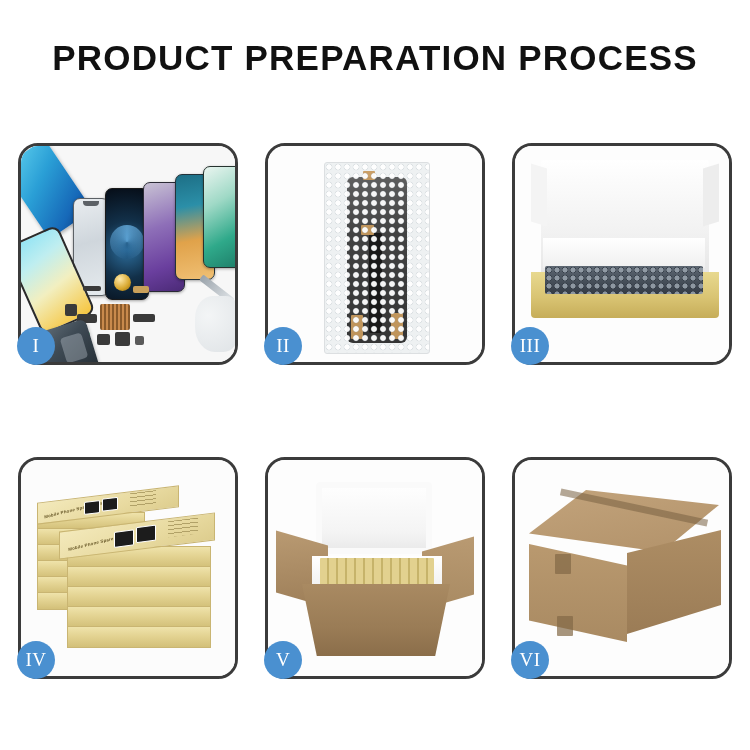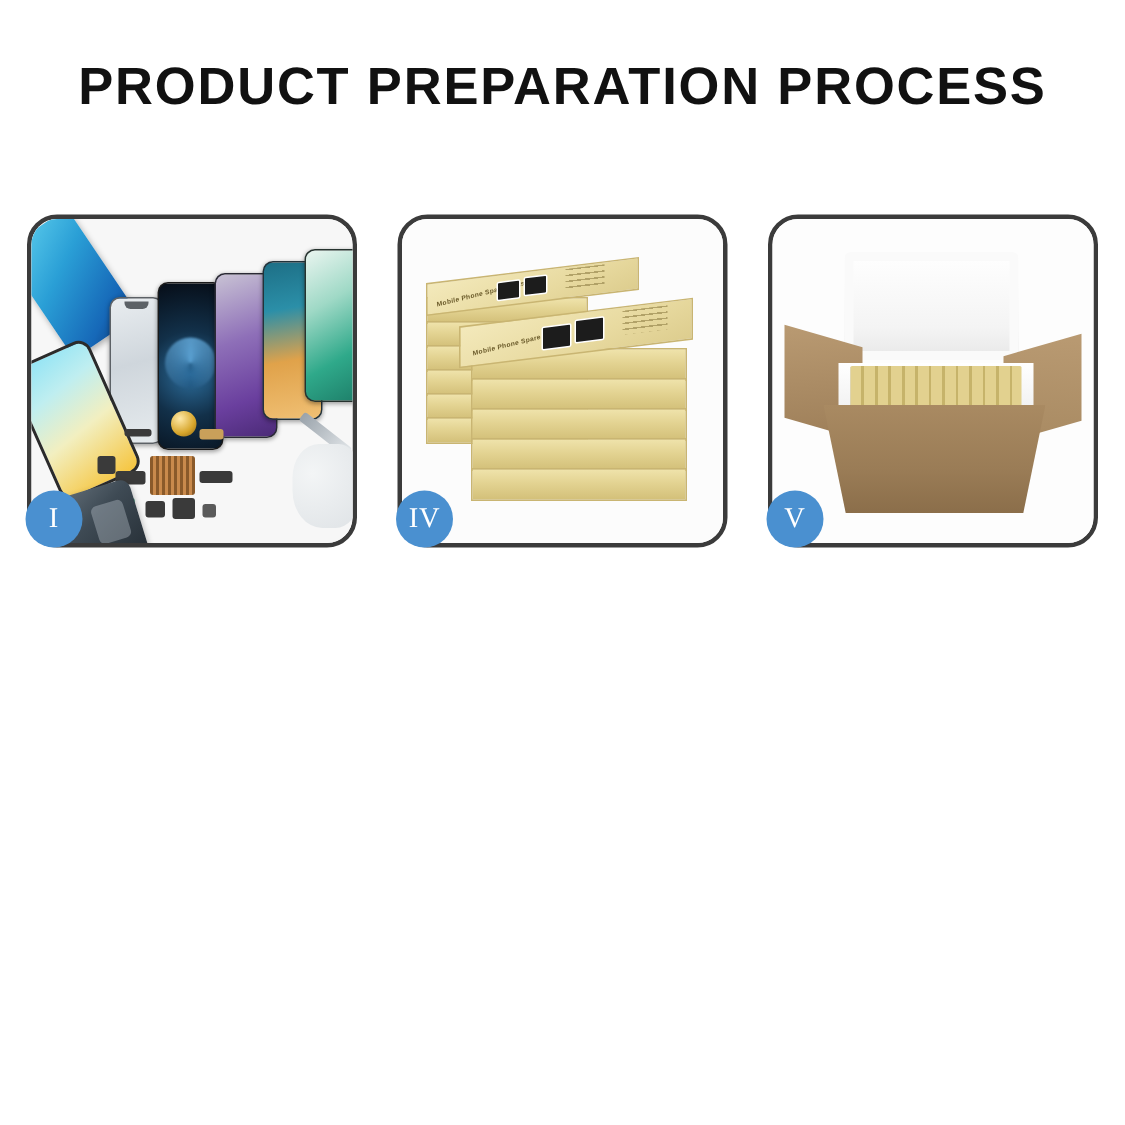--- a/index.html
+++ b/index.html
@@ -384,21 +384,44 @@
         <div class="part pt8"></div>
         <div class="part pt9"></div>
         <div class="part pt10"></div>
         <div class="sc-chassis"></div>
         <div class="tweezer"></div>
         <div class="hand"></div>
       </div>
       <div class="badge">I</div>
     </div>
 
-
+    <div class="panel">
+      <div class="photo p2">
+        <div class="bubblepack">
+          <div class="inner-part"></div>
+          <div class="flexstrip"></div>
+          <div class="tape tp1"></div>
+          <div class="tape tp2"></div>
+          <div class="tape tp3"></div>
+          <div class="tape tp4"></div>
+          <div class="bubbletex"></div>
+        </div>
+      </div>
+      <div class="badge">II</div>
+    </div>
+
+    <div class="panel">
+      <div class="photo p3">
+        <div class="box3-lid"></div>
+        <div class="box3-foam"></div>
+        <div class="box3-body"></div>
+        <div class="box3-inner"></div>
+      </div>
+      <div class="badge">III</div>
+    </div>
 
     <div class="panel">
       <div class="photo p4">
 
         <div class="kbox" style="left:16px; top:52px; width:106px; height:16px;"></div>
         <div class="kbox" style="left:16px; top:68px; width:106px; height:16px;"></div>
         <div class="kbox" style="left:16px; top:84px; width:106px; height:16px;"></div>
         <div class="kbox" style="left:16px; top:100px; width:106px; height:16px;"></div>
         <div class="kbox" style="left:16px; top:116px; width:106px; height:16px;"></div>
         <div class="kbox" style="left:16px; top:132px; width:106px; height:16px;"></div>
@@ -430,15 +453,26 @@
         <div class="foam-lid"></div>
         <div class="carton-flapL"></div>
         <div class="carton-flapR"></div>
         <div class="carton-inner"></div>
         <div class="kboxes-in"></div>
         <div class="carton-body"></div>
       </div>
       <div class="badge">V</div>
     </div>
 
+    <div class="panel">
+      <div class="photo p6">
+        <div class="c6-top"></div>
+        <div class="c6-front"></div>
+        <div class="c6-side"></div>
+        <div class="c6-seam"></div>
+        <div class="c6-tape c6-t1"></div>
+        <div class="c6-tape c6-t2"></div>
+      </div>
+      <div class="badge">VI</div>
+    </div>
 
   </div>
 </div>
 
 </body></html>

